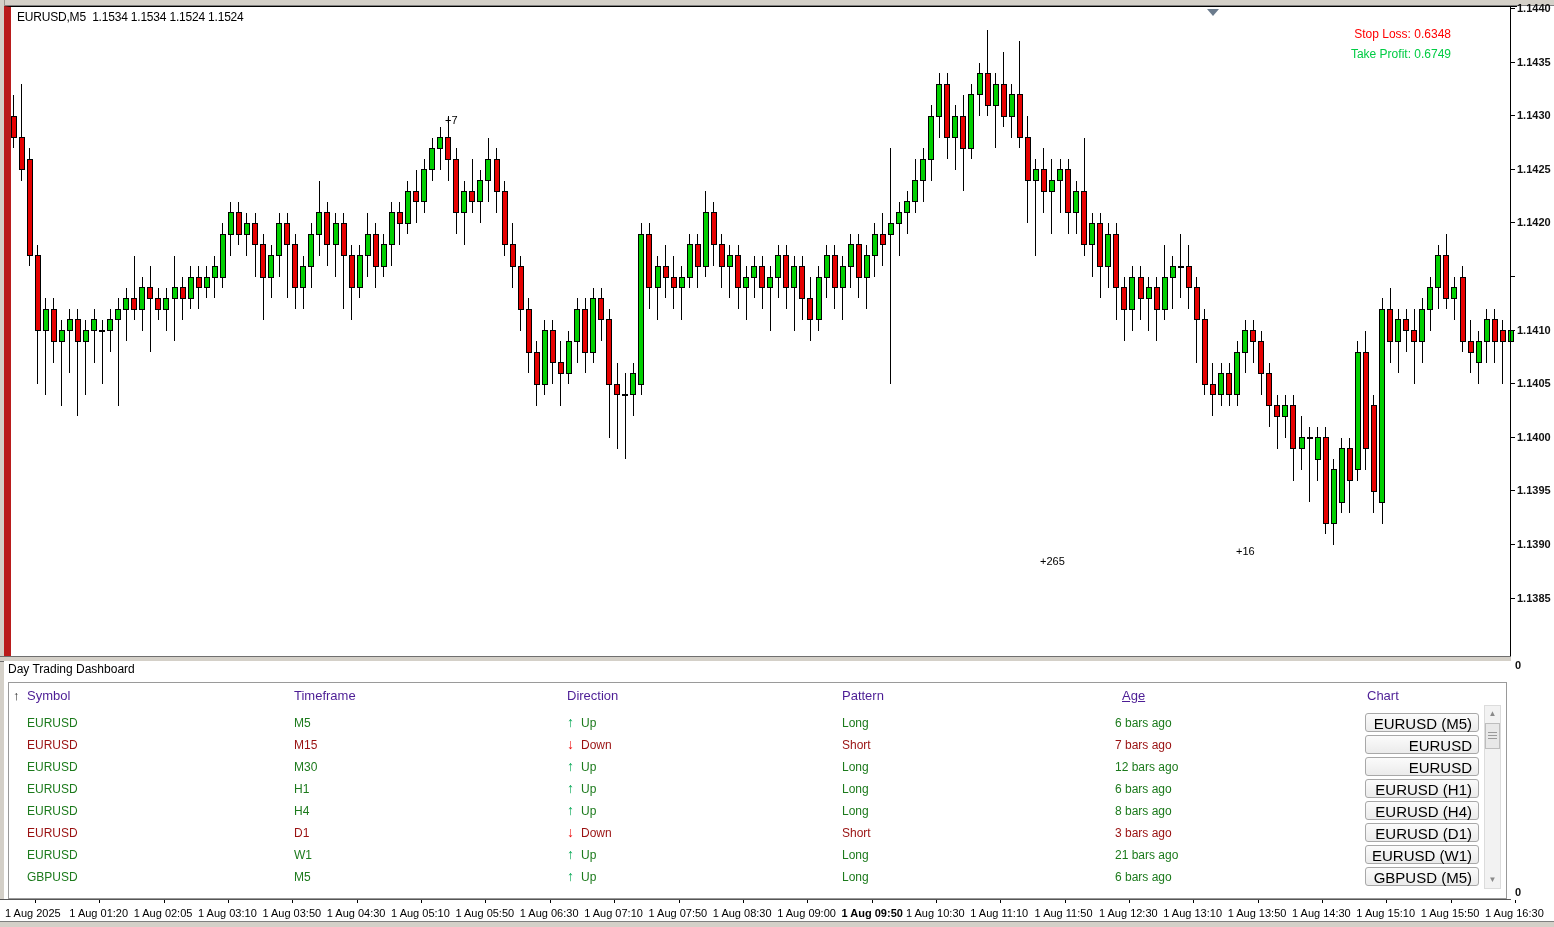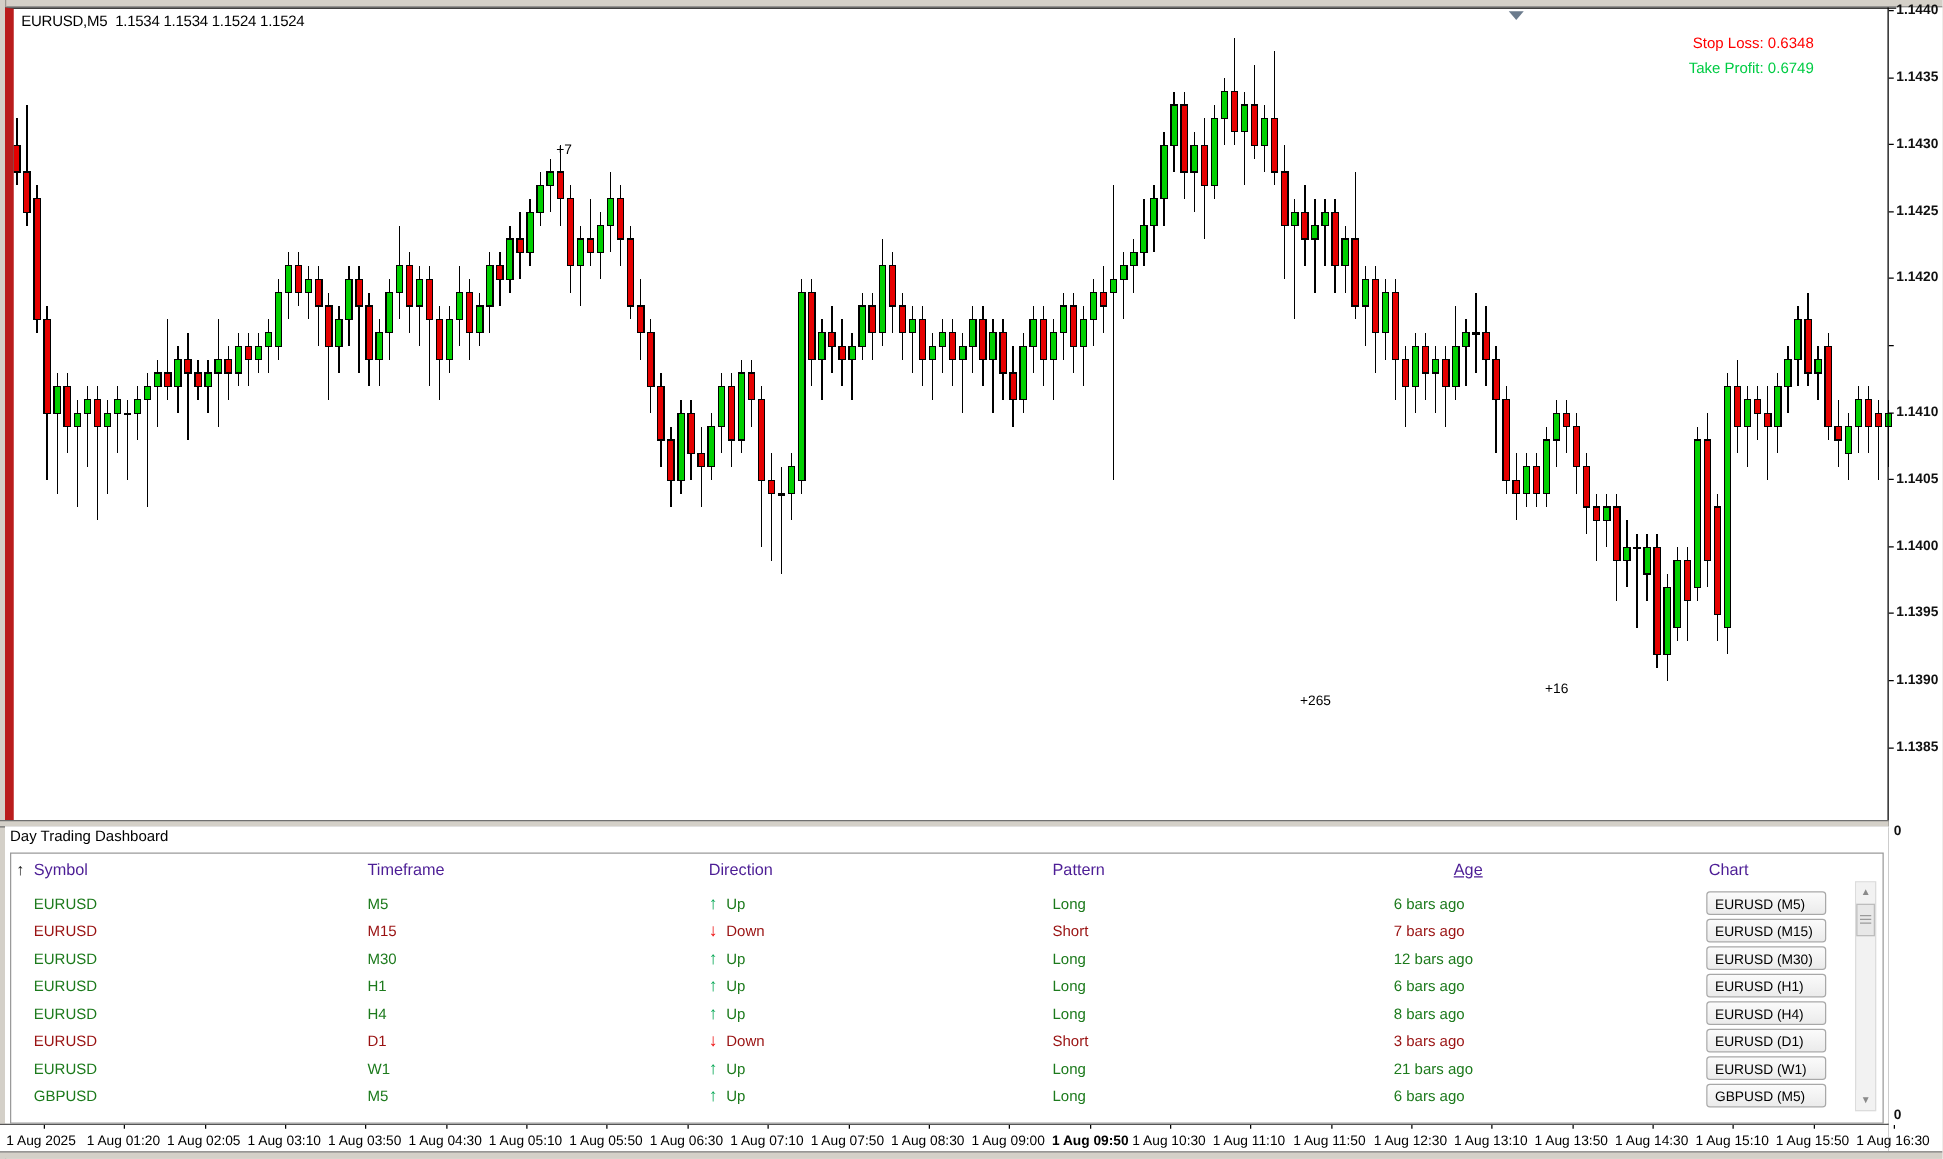--- a/index.html
+++ b/index.html
@@ -36,23 +36,23 @@
   
   .dash-panel{left:4px;top:661px;width:1507px;height:238px;background:#ffffff;}
   .dash-title{position:absolute;left:4px;top:1px;font-size:12px;color:#000;}
   .dash-frame{position:absolute;left:4px;top:21px;width:1497px;height:215px;border:1px solid #9a9a9a;background:#fff;}
   .dash-header{position:absolute;left:0;top:5px;width:100%;height:18px;}
   .hdr-cell{position:absolute;font-size:13px;color:#4c1d95;}
   .sort-icon{position:absolute;left:4px;top:0;font-size:13px;color:#222;}
   .dash-row{position:absolute;left:0;width:1470px;height:22px;}
   .cell{position:absolute;top:4px;font-size:12px;white-space:nowrap;}
   .dir-arrow{position:absolute;top:2px;font-size:14px;font-weight:900;}
-  .chart-btn{position:absolute;left:1356px;top:1px;width:96px;height:19px;
+  .chart-btn{position:absolute;left:1356px;top:1px;width:114px;height:19px;
     background:linear-gradient(#fbfbfb,#ebebeb);border:1px solid #a8a8a8;border-radius:3px;
-    font-size:11px;color:#000;text-align:left;line-height:18px;cursor:pointer;box-sizing:border-box;}
+    font-size:15px;color:#000;text-align:right;line-height:18px;cursor:pointer;box-sizing:border-box;}
   
   .sb-track{position:absolute;left:1475px;top:22px;width:17px;height:184px;background:#f2f2f2;border:1px solid #dcdcdc;box-sizing:border-box;}
   .sb-btn{position:absolute;left:0;width:15px;height:16px;background:#f2f2f2;color:#8a8a8a;font-size:8px;text-align:center;line-height:16px;}
   .sb-up{top:0;}
   .sb-down{bottom:0;}
   .sb-thumb{position:absolute;left:0;top:17px;width:15px;height:26px;background:#e8e8e8;border:1px solid #bdbdbd;box-sizing:border-box;}
   .sb-grip{width:9px;height:1px;background:#9a9a9a;margin:2px auto 0;}
   .sb-grip:first-child{margin-top:8px;}
 
   
@@ -487,21 +487,21 @@
 
 <div class="abs dash-panel">
   <div class="dash-title">Day Trading Dashboard</div>
   <div class="dash-frame">
     <div class="dash-header">
       <span class="sort-icon">↑</span>
     <span class="hdr-cell" style="left: 18px;">Symbol</span>
         <span class="hdr-cell" style="left: 285px;">Timeframe</span>
         <span class="hdr-cell" style="left: 558px;">Direction</span>
         <span class="hdr-cell" style="left: 833px;">Pattern</span>
-        <span class="hdr-cell" style="left: 1154px; text-decoration: underline;">Age</span>
+        <span class="hdr-cell" style="left: 1113px; text-decoration: underline;">Age</span>
         <span class="hdr-cell" style="left: 1358px;">Chart</span>
       </div>
     <div id="dash-rows">
         <div class="dash-row" style="top: 29px;">
           <span class="cell" style="left: 18px; color: rgb(28, 122, 28);">EURUSD</span>
           <span class="cell" style="left: 285px; color: rgb(28, 122, 28);">M5</span>
           <span class="dir-arrow" style="left: 558px; color: rgb(0, 166, 81);">↑</span>
           <span class="cell" style="left: 572px; color: rgb(28, 122, 28);">Up</span>
           <span class="cell" style="left: 833px; color: rgb(28, 122, 28);">Long</span>
           <span class="cell" style="left: 1106px; color: rgb(28, 122, 28);">6 bars ago</span>

